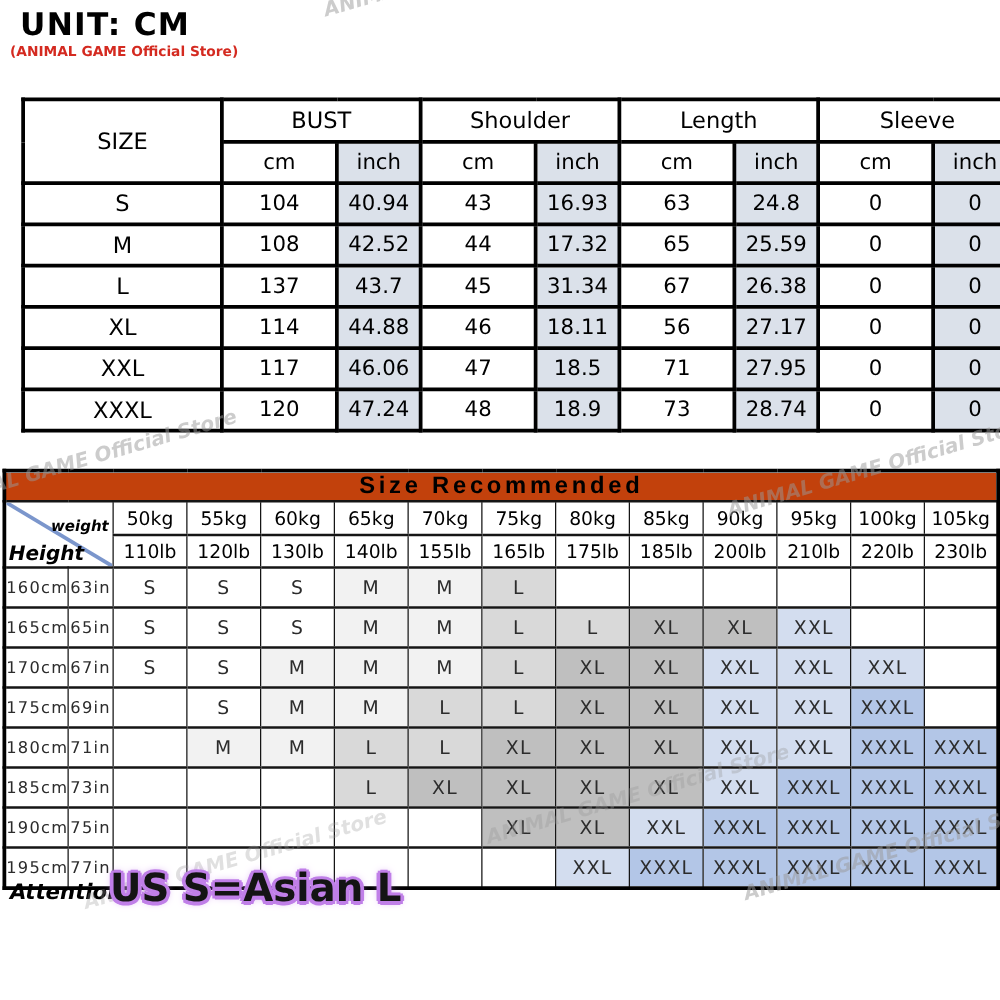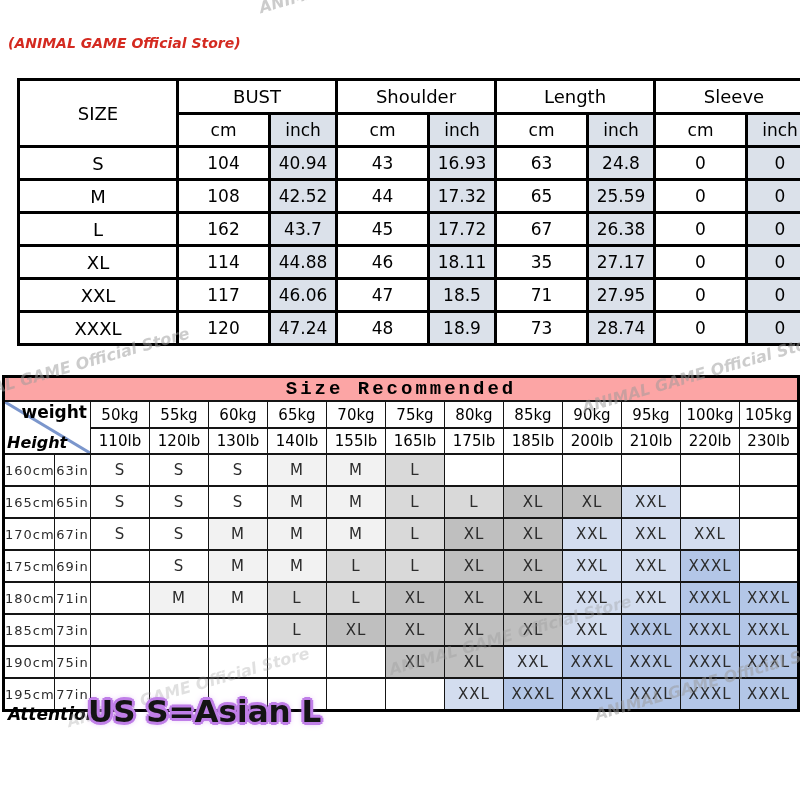--- a/index.html
+++ b/index.html
@@ -1,21 +1,21 @@
 <!DOCTYPE html>
 <html style="--accent-blue: #3545ad; --accent-red: #e2271c; --us-glow: #f6a39c; --inch-bg: #dbe1ea; --glow: #c07fe8;"><head>
 <meta charset="utf-8">
 <style>
   html,body{margin:0;padding:0;background:#fff;}
   #stage{position:relative;width:800px;height:800px;overflow:hidden;background:#fff;
          font-family:"DejaVu Sans",sans-serif;color:#000;}
 
   
   .unit-label{position:absolute;left:16px;top:5px;font-size:25px;font-weight:bold;letter-spacing:1px;}
-  .store-label{position:absolute;left:8px;top:35px;font-size:14px;font-style:italic;font-weight:bold;color:#d42a20;}
+  .store-label{position:absolute;left:8px;top:35px;font-size:11px;font-weight:bold;color:#d42a20;}
   .main-title{position:absolute;left:105px;top:14px;width:590px;text-align:center;
               font-size:44px;letter-spacing:5px;color:var(--accent-blue);
               font-family:"Liberation Sans",sans-serif;white-space:nowrap;}
   .us-sise{position:absolute;right:3px;top:27px;font-size:28px;font-style:italic;font-weight:bold;
            color:var(--accent-red);letter-spacing:1px;white-space:nowrap;
            text-shadow:-2px -1px 0 var(--us-glow),2px 1px 0 var(--us-glow),-2px 1px 0 var(--us-glow),
                         2px -1px 0 var(--us-glow),0 0 5px var(--us-glow);}
 
   
   .wm{position:absolute;white-space:nowrap;color:#9a9a9a;opacity:.5;font-size:16px;font-style:italic;
@@ -28,29 +28,29 @@
   .size-table .grp{font-size:18px;height:31px;}
   .size-table .unit-cell{font-size:17px;height:30px;}
   .size-table tbody td{height:30px;}
   .size-table .size-name{font-size:18px;}
   .inch{background:var(--inch-bg);}
 
   
   .rec-table{position:absolute;left:2px;top:375px;width:796px;text-align:center;font-size:15px;
              border:3px solid #000;}
   .rec-table td{border:solid #151515;border-width:2px 1px;padding:0;overflow:hidden;}
-  .rec-title{height:21px;font-family:Liberation Mono, monospace;font-size:19px;letter-spacing:3px;
-             background:#fca5a5;font-weight:bold;}
+  .rec-title{height:21px;font-family:Liberation Sans, sans-serif;font-size:19px;letter-spacing:3px;
+             background:#c2410c;font-weight:bold;}
   .kg-row td{height:25px;}
   .lb-row td{height:24px;}
   .rec-body td{height:30px;letter-spacing:1px;color:#2c2c2c;}
   .h-label{font-size:13px;letter-spacing:0;}
   .corner{position:relative;}
   .corner svg{position:absolute;left:0;top:0;width:100%;height:100%;}
-  .corner .cw{position:absolute;top:0;right:3px;font-weight:bold;font-size:17px;}
+  .corner .cw{position:absolute;top:12px;right:3px;font-style:italic;font-weight:bold;font-size:12px;}
   .corner .ch{position:absolute;bottom:1px;left:2px;font-style:italic;font-weight:bold;font-size:16px;}
 
   
   .overlay-line{position:absolute;left:88px;font-size:31px;font-weight:bold;color:#141414;z-index:40;
     letter-spacing:0px;white-space:nowrap;
     text-shadow:-2px -2px 0 var(--glow),2px -2px 0 var(--glow),-2px 2px 0 var(--glow),2px 2px 0 var(--glow),
                 -3px 0 0 var(--glow),3px 0 0 var(--glow),0 -3px 0 var(--glow),0 3px 0 var(--glow),
                 0 0 7px var(--glow);}
   #ov1{top:656px;}
   #ov2{top:693px;}
@@ -60,20 +60,21 @@
   .note{position:absolute;font-size:16px;font-style:italic;letter-spacing:.5px;white-space:nowrap;}
   #note1{left:45px;top:729px;}
   #note2a{left:45px;top:757px;}
   #note2b{left:45px;top:782px;}
 </style>
 </head>
 <body>
 
 <div id="stage">
 
+  <div class="unit-label">UNIT: CM</div>
   <div class="store-label">(ANIMAL GAME Official Store)</div>
 
   <div class="wm" style="left:262px;top:-2px;">ANIMAL GAME Official Store</div>
   <div class="wm" style="left:-50px;top:392px;">ANIMAL GAME Official Store</div>
   <div class="wm" style="left:585px;top:398px;">ANIMAL GAME Official Store</div>
   <div class="wm" style="left:392px;top:660px;opacity:.35;">ANIMAL GAME Official Store</div>
   <div class="wm" style="left:598px;top:705px;">ANIMAL GAME Official Store</div>
   <div class="wm" style="left:70px;top:712px;opacity:.3;">ANIMAL GAME Official Store</div>
 
   <table class="size-table">
@@ -125,36 +126,36 @@
           <td class="inch">42.52</td>
           <td>44</td>
           <td class="inch">17.32</td>
           <td>65</td>
           <td class="inch">25.59</td>
           <td>0</td>
           <td class="inch">0</td>
         </tr>
         <tr>
           <td class="size-name">L</td>
-          <td>162</td>
+          <td>137</td>
           <td class="inch">43.7</td>
           <td>45</td>
-          <td class="inch">17.72</td>
+          <td class="inch">31.34</td>
           <td>67</td>
           <td class="inch">26.38</td>
           <td>0</td>
           <td class="inch">0</td>
         </tr>
         <tr>
           <td class="size-name">XL</td>
           <td>114</td>
           <td class="inch">44.88</td>
           <td>46</td>
           <td class="inch">18.11</td>
-          <td>35</td>
+          <td>56</td>
           <td class="inch">27.17</td>
           <td>0</td>
           <td class="inch">0</td>
         </tr>
         <tr>
           <td class="size-name">XXL</td>
           <td>117</td>
           <td class="inch">46.06</td>
           <td>47</td>
           <td class="inch">18.5</td>

